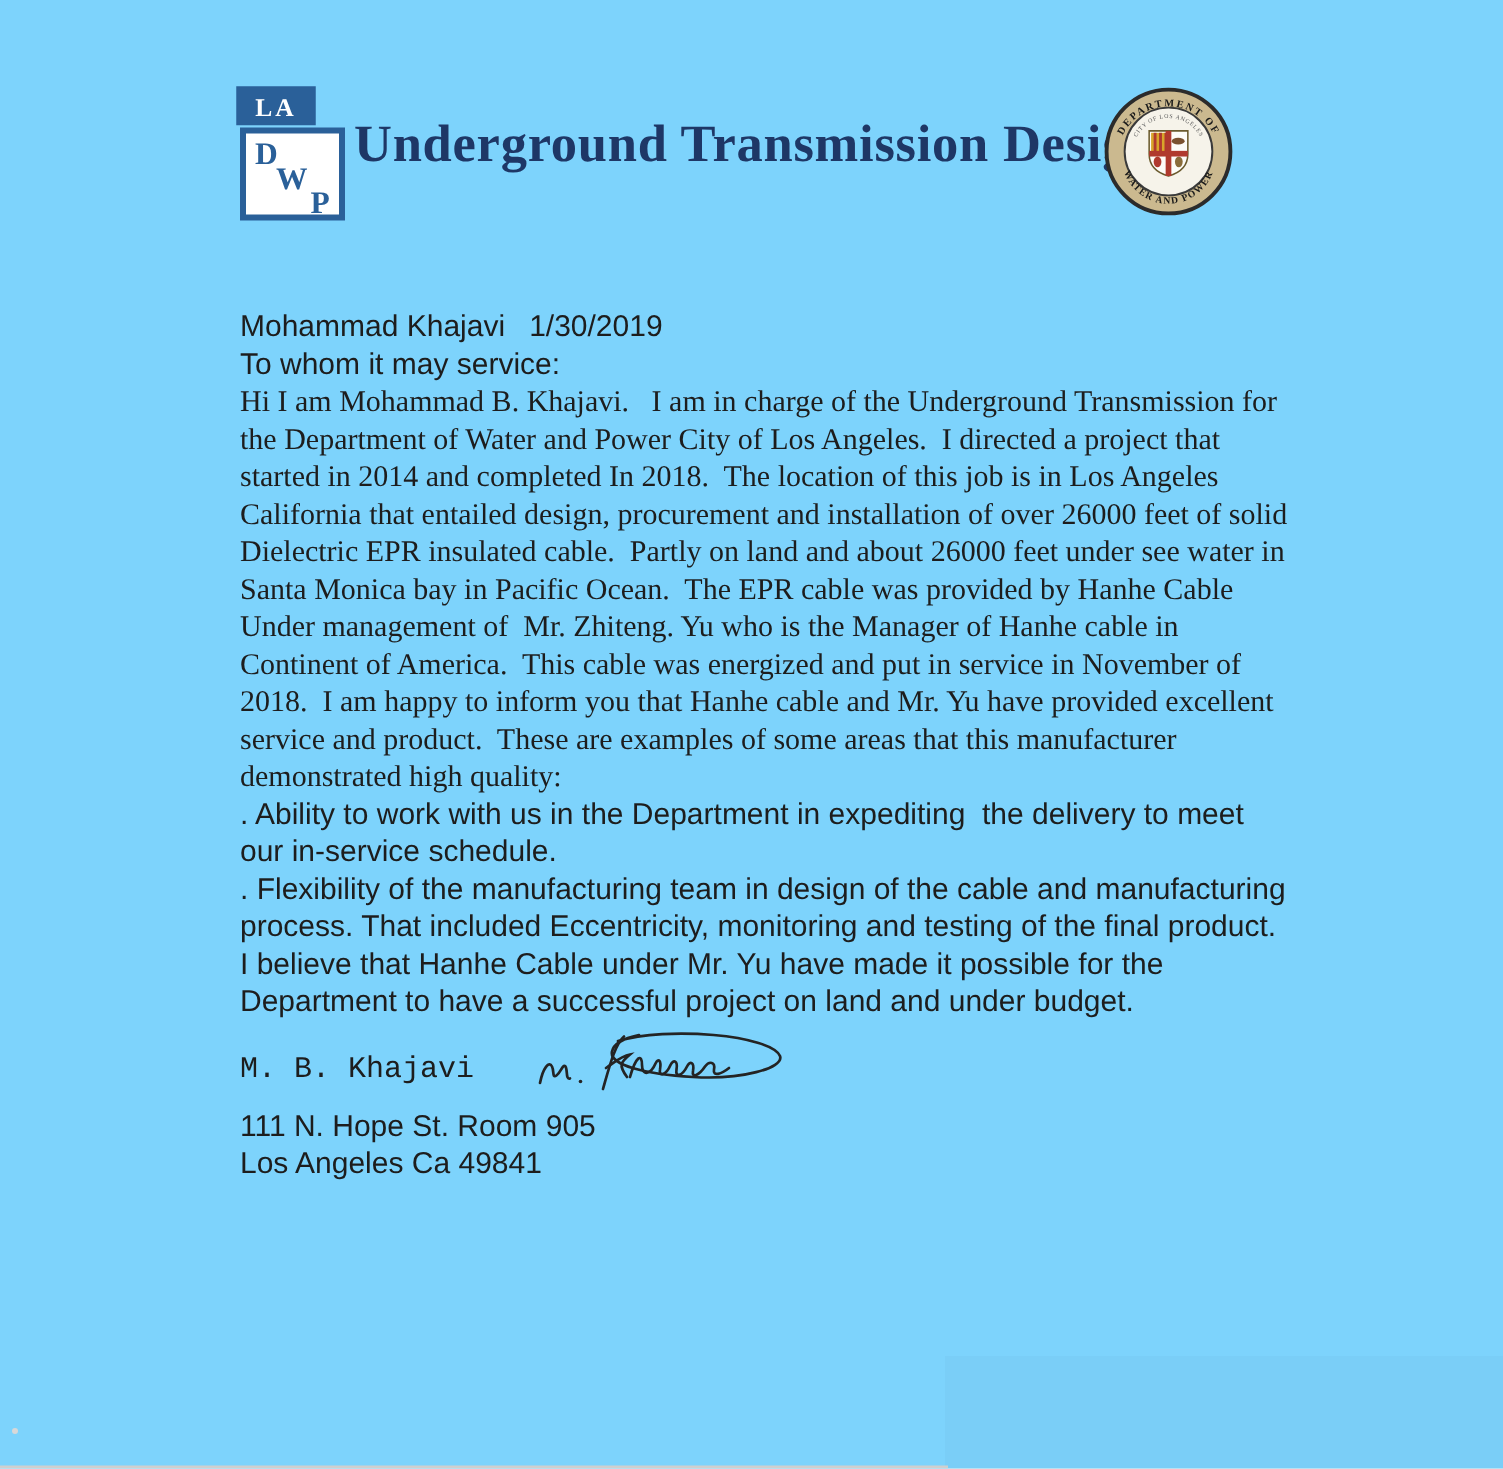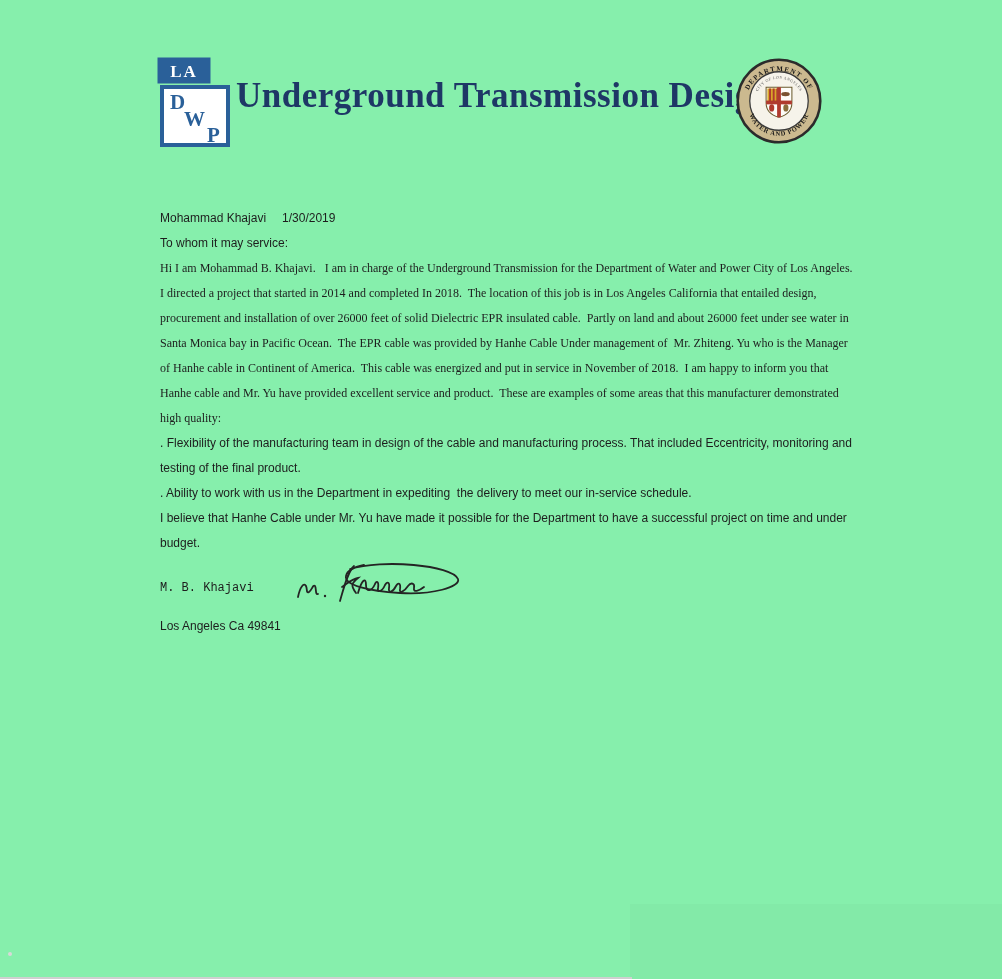--- a/index.html
+++ b/index.html
@@ -1,19 +1,19 @@
 <!DOCTYPE html>
 <html><head>
 <meta charset="utf-8">
 <style>
   html,body { margin:0; padding:0; background:#e9e9e9; }
   .page {
     position:relative;
     width:1002px; height:979px;
-    background:#86efac;
+    background:#7dd3fc;
     overflow:hidden;
     font-family:"Liberation Sans", sans-serif;
     color:#1d1d1d;
   }
   
   .letterhead { position:relative; height:150px; }
   .logo-svg { position:absolute; left:157px; top:57px; }
   .page-title {
     position:absolute; left:236px; top:76px; margin:0;
     font-family:"Liberation Serif", serif;
@@ -22,21 +22,21 @@
     letter-spacing:0.5px;
     color:#1e3766;
     white-space:nowrap;
   }
   .seal-svg { position:absolute; left:736px; top:58px; }
   
   .letter-body {
     position:relative;
     padding-left:160px;
     width:700px;
-    font-size:12px;
+    font-size:20px;
     line-height:25px;
   }
   .letter-body p { margin:0; white-space:pre-wrap; }
   .from-line { margin-top:56px; }
   .date { margin-left:16px; }
   .salutation { margin-top:17px; }
   .para-main { margin-top:14px;font-family:Liberation Serif, serif; }
   .bullet { margin-top:15px; }
   .closing { margin-top:16px; }
   .sig-row { margin-top:6px; height:52px; display:flex; align-items:center; }
@@ -112,24 +112,24 @@
   <main class="letter-body">
 
     <div class="from-line">
       <span>Mohammad Khajavi</span><span class="date">1/30/2019</span>
     </div>
 
     <p class="salutation">To whom it may service:</p>
 
     <p class="para-main">Hi I am Mohammad B. Khajavi.   I am in charge of the Underground Transmission for the Department of Water and Power City of Los Angeles.  I directed a project that started in 2014 and completed In 2018.  The location of this job is in Los Angeles California that entailed design, procurement and installation of over 26000 feet of solid Dielectric EPR insulated cable.  Partly on land and about 26000 feet under see water in Santa Monica bay in Pacific Ocean.  The EPR cable was provided by Hanhe Cable Under management of  Mr. Zhiteng. Yu who is the Manager of Hanhe cable in Continent of America.  This cable was energized and put in service in November of 2018.  I am happy to inform you that Hanhe cable and Mr. Yu have provided excellent service and product.  These are examples of some areas that this manufacturer demonstrated high quality:</p>
 
+    <p class="bullet">. Ability to work with us in the Department in expediting  the delivery to meet our in-service schedule.</p>
     <p class="bullet">. Flexibility of the manufacturing team in design of the cable and manufacturing process. That included Eccentricity, monitoring and testing of the final product.</p>
-    <p class="bullet">. Ability to work with us in the Department in expediting  the delivery to meet our in-service schedule.</p>
 
-    <p class="closing">I believe that Hanhe Cable under Mr. Yu have made it possible for the Department to have a successful project on time and under budget.</p>
+    <p class="closing">I believe that Hanhe Cable under Mr. Yu have made it possible for the Department to have a successful project on land and under budget.</p>
 
     <div class="sig-row">
       <span class="printed-name">M. B. Khajavi</span>
 
       <svg class="signature-svg" width="172" height="52" viewBox="0 0 172 52" aria-hidden="true">
         <g fill="none" stroke="#242424" stroke-width="1.8" stroke-linecap="round">
 
           <path d="M 6,40 C 8,30 12,25 14,29 C 15.5,32 14,37 17,35 C 20,33 21,27 23,29 C 24.5,31 23,38 26,37"></path>
           <circle cx="33" cy="39" r="1.2" fill="#242424" stroke="none"></circle>
 
@@ -137,20 +137,21 @@
           <path d="M 50,30 C 56,26 60,22 66,21 C 60,26 58,28 64,36"></path>
 
           <path d="M 66,36 C 70,22 74,20 74,28 C 74,36 80,34 83,27 C 85,23 87,25 86,31 C 85,36 90,35 93,28 C 95,24 98,25 97,31 C 96,37 101,35 104,29 C 106,25 109,26 108,32 C 107,37 112,35 116,29 C 119,25 123,26 122,31 C 121,36 127,34 132,30"></path>
 
           <path d="M 58,12 C 90,2 160,8 166,22 C 169,30 140,38 108,36 C 76,34 52,28 54,19 C 55,14 62,10 72,8"></path>
         </g>
       </svg>
     </div>
 
 
+    <p class="addr1">111 N. Hope St. Room 905</p>
     <p class="addr2">Los Angeles Ca 49841</p>
 
   </main>
 
   <div class="scan-shade"></div>
   <div class="bottom-line"></div>
   <div class="speck"></div>
 
 </div>
 

